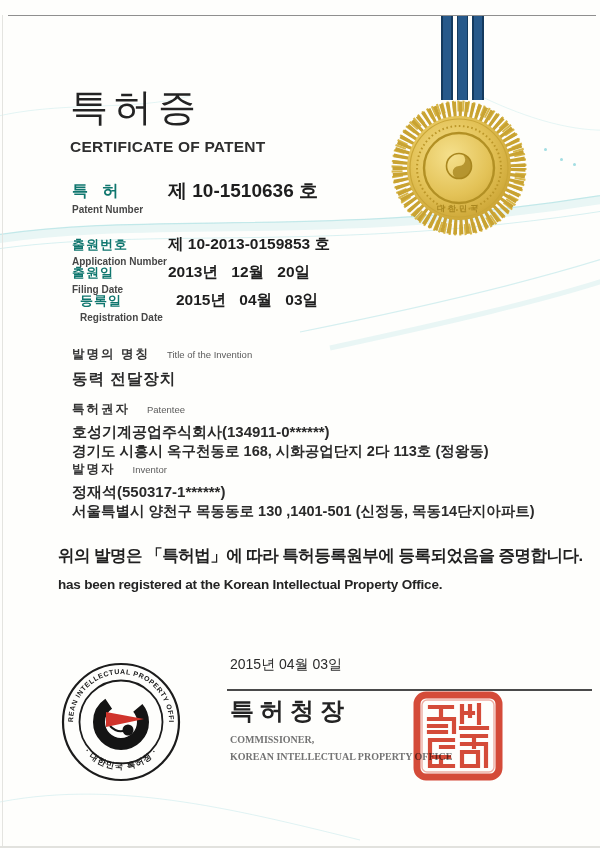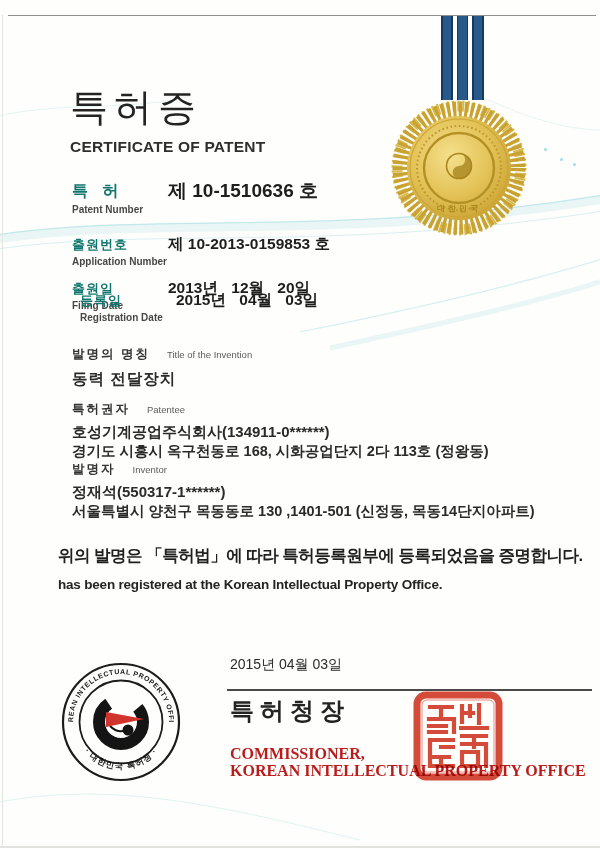--- a/index.html
+++ b/index.html
@@ -25,21 +25,21 @@
   
   .field-row { position:absolute; left:72px; z-index:2; width:460px; }
   .f-ko { font-weight:bold; color:#0f766e; white-space:nowrap; }
   .f-en { font-size:10px; font-weight:600; color:#474747; margin-top:2px; white-space:nowrap; }
   .f-value { position:absolute; left:96px; top:-2px; font-weight:bold; color:#1e1e1e; white-space:nowrap; }
   .row-patent { top:181px; }
   .row-patent .f-ko { font-size:16px; letter-spacing:5px; }
   .row-patent .f-value { font-size:19px; top:-3px; }
   .row-sm .f-ko { font-size:13px; letter-spacing:1px; }
   .row-sm .f-value { font-size:15.5px; }
-  .row-app { top:236px; } .row-filing { top:280px; } .row-reg { top:292px;margin-left:8px; }
+  .row-app { top:236px; } .row-filing { top:264px; } .row-reg { top:292px;margin-left:8px; }
   .wsp { word-spacing:9px; }
 
   
   .section { position:absolute; left:72px; z-index:2; }
   .sec-label { display:flex; align-items:baseline; gap:17px; white-space:nowrap; }
   .sec-ko { font-size:12.5px; font-weight:bold; letter-spacing:2px; color:#333; }
   .sec-en { font-size:9.5px; color:#5c5c5c; }
   .sec-invention { top:346px; }
   .invention-title { margin-top:6px; font-size:15.5px; font-weight:bold; letter-spacing:1px; }
   .sec-patentee { top:401px; } .sec-inventor { top:461px; }
@@ -49,21 +49,21 @@
   
   .cert { position:absolute; left:58px; top:545px; z-index:2; }
   .cert-ko { font-size:16.5px; font-weight:bold; letter-spacing:-0.5px; white-space:nowrap; color:#1f1f1f; }
   .cert-en { margin-top:8px; font-size:13.5px; font-weight:bold; letter-spacing:-0.2px; line-height:19px; white-space:nowrap; color:#242424; }
 
   
   .issue-date { position:absolute; left:230px; top:656px; font-size:14px; z-index:2; color:#2b2b2b; }
   .sign-line { position:absolute; left:227px; top:689px; width:365px; height:2px; background:#4a4a4a; z-index:2; }
   .commissioner { position:absolute; left:230px; top:695px; z-index:2;font-family:Liberation Serif, serif; }
   .comm-ko { font-size:24px; font-weight:bold; letter-spacing:6px; color:#232323; }
-  .comm-en { font-size:16px; font-weight:bold; line-height:16.5px; margin-top:19px; color:#b91c1c; white-space:nowrap; }
+  .comm-en { font-size:10px; font-weight:bold; line-height:16.5px; margin-top:5px; color:#737373; white-space:nowrap; }
 
   
   .kipo-seal { position:absolute; left:60px; top:661px; width:122px; height:122px; z-index:2; }
   .red-seal { position:absolute; left:413px; top:691px; width:90px; height:90px; z-index:4;
               mix-blend-mode:multiply; opacity:0.92; }
 
   .cyan-dot { position:absolute; border-radius:50%; background:rgba(88,194,205,0.55); z-index:1; }
 </style>
 </head>
 <body>

